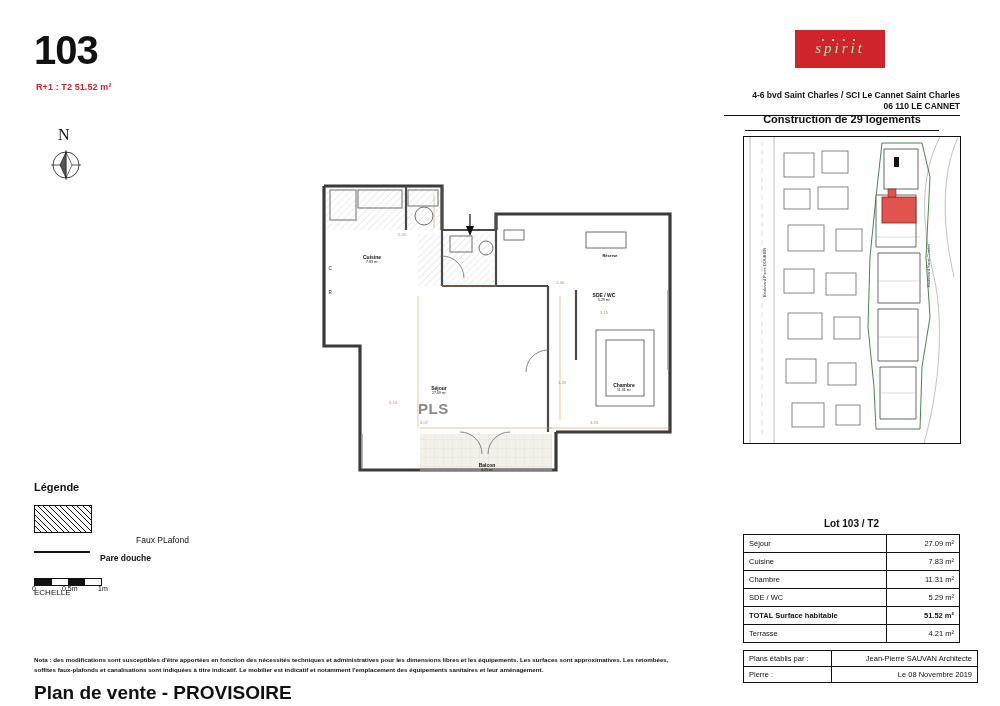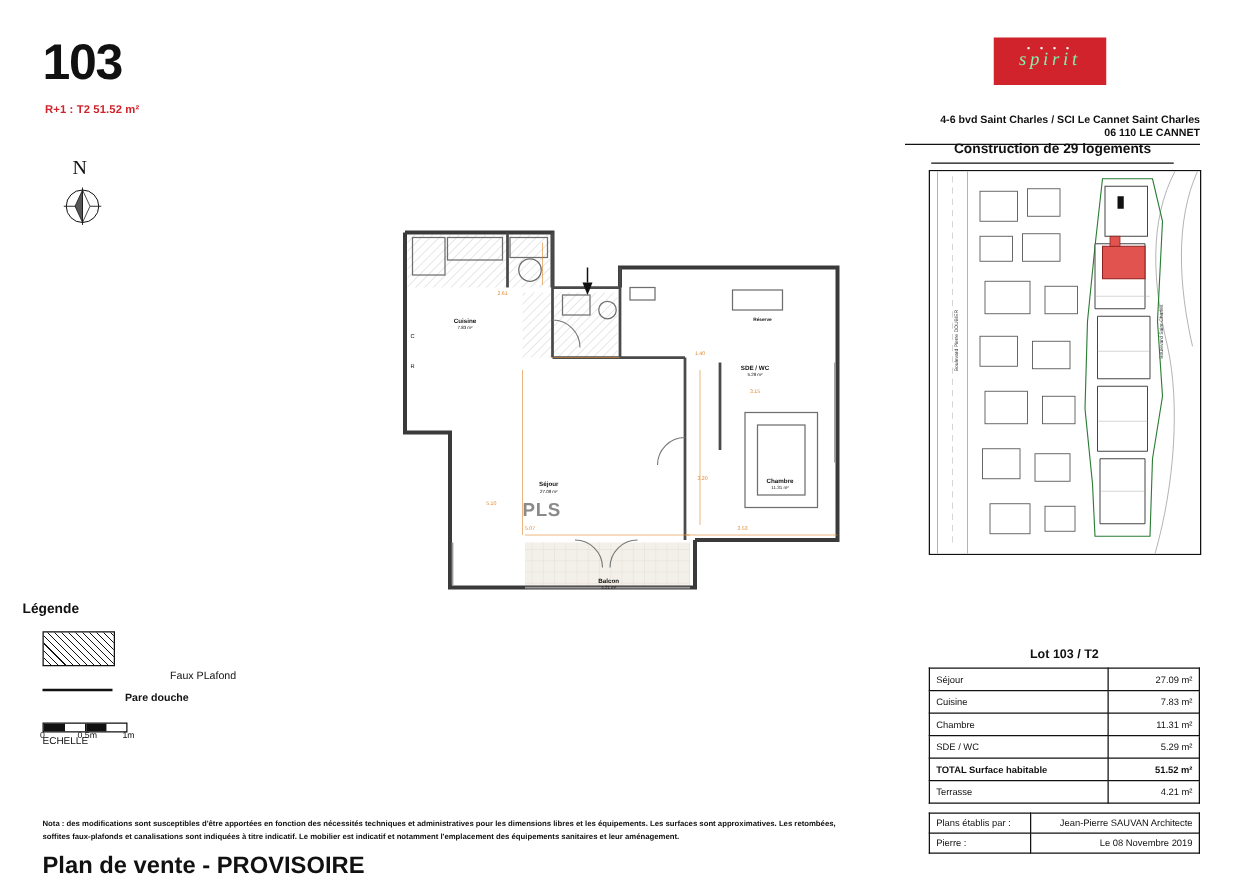--- a/index.html
+++ b/index.html
@@ -24,21 +24,21 @@
   .proj-line{position:absolute;left:724px;top:90px;width:236px;text-align:right;font-size:8.5px;font-weight:bold;line-height:1.35;}
   .proj-line .rule{border-top:1px solid #111;margin-top:2px;}
   .proj-title{position:absolute;left:724px;top:113px;width:236px;text-align:center;font-size:11px;font-weight:bold;}
   .proj-title-rule{position:absolute;left:745px;top:130px;width:194px;border-top:1px solid #111;}
 
   
   .siteplan{position:absolute;left:743px;top:136px;width:216px;height:306px;border:1px solid #111;background:#fff;overflow:hidden;}
   .siteplan svg{display:block;}
 
   
-  .legend-title{position:absolute;left:18px;top:481px;font-size:11px;font-weight:bold;}
+  .legend-title{position:absolute;left:34px;top:481px;font-size:11px;font-weight:bold;}
   .legend-box{position:absolute;left:34px;top:505px;width:56px;height:26px;border:1px solid #111;}
   .hatch{width:100%;height:100%;background-image:repeating-linear-gradient(45deg,#111 0 0.6px,transparent 0.6px 4px);}
   .legend-lbl1{position:absolute;left:100px;top:535px;font-size:8.5px;font-weight:normal;margin-left:36px;}
   .legend-line{position:absolute;left:34px;top:551px;width:56px;border-top:2px solid #111;}
   .legend-lbl2{position:absolute;left:100px;top:553px;font-size:8.5px;font-weight:bold;}
 
   .echelle{position:absolute;left:34px;top:588px;font-size:8px;}
   .scalebar{position:absolute;left:34px;top:578px;width:66px;height:6px;border:1px solid #111;display:flex;}
   .scalebar i{flex:1;border-right:1px solid #111;}
   .scalebar i:nth-child(odd){background:#111;}
@@ -51,21 +51,21 @@
   .nota{position:absolute;left:34px;top:655px;width:690px;font-size:6.2px;font-weight:bold;line-height:1.55;}
 
   
   .lot-head{position:absolute;left:743px;top:518px;width:217px;text-align:center;font-size:10px;font-weight:bold;}
   table.surf{position:absolute;left:743px;top:534px;width:217px;border-collapse:collapse;font-size:7.5px;}
   table.surf td{border:1px solid #111;padding:3px 5px;height:11px;}
   table.surf td.val{text-align:right;width:62px;}
   table.surf tr.total td{font-weight:bold;margin-left:44px;}
 
   
-  table.sign{position:absolute;left:743px;top:650px;width:217px;border-collapse:collapse;font-size:7.5px;}
+  table.sign{position:absolute;left:743px;top:650px;width:235px;border-collapse:collapse;font-size:7.5px;}
   table.sign td{border:1px solid #111;padding:2px 5px;height:11px;}
   table.sign td.r{text-align:right;}
 
   
   .floorplan{position:absolute;left:300px;top:170px;width:400px;height:360px;}
   .floorplan svg{display:block;}
   .fp-label{position:absolute;font-size:5px;font-weight:bold;text-align:center;color:#111;}
   .fp-label .area{display:block;font-size:3.6px;font-weight:normal;}
   .fp-pls{position:absolute;left:418px;top:400px;font-size:15px;font-weight:bold;color:#8a8a8a;letter-spacing:.5px;}
   .dim{position:absolute;font-size:4.2px;color:#e08a33;}

